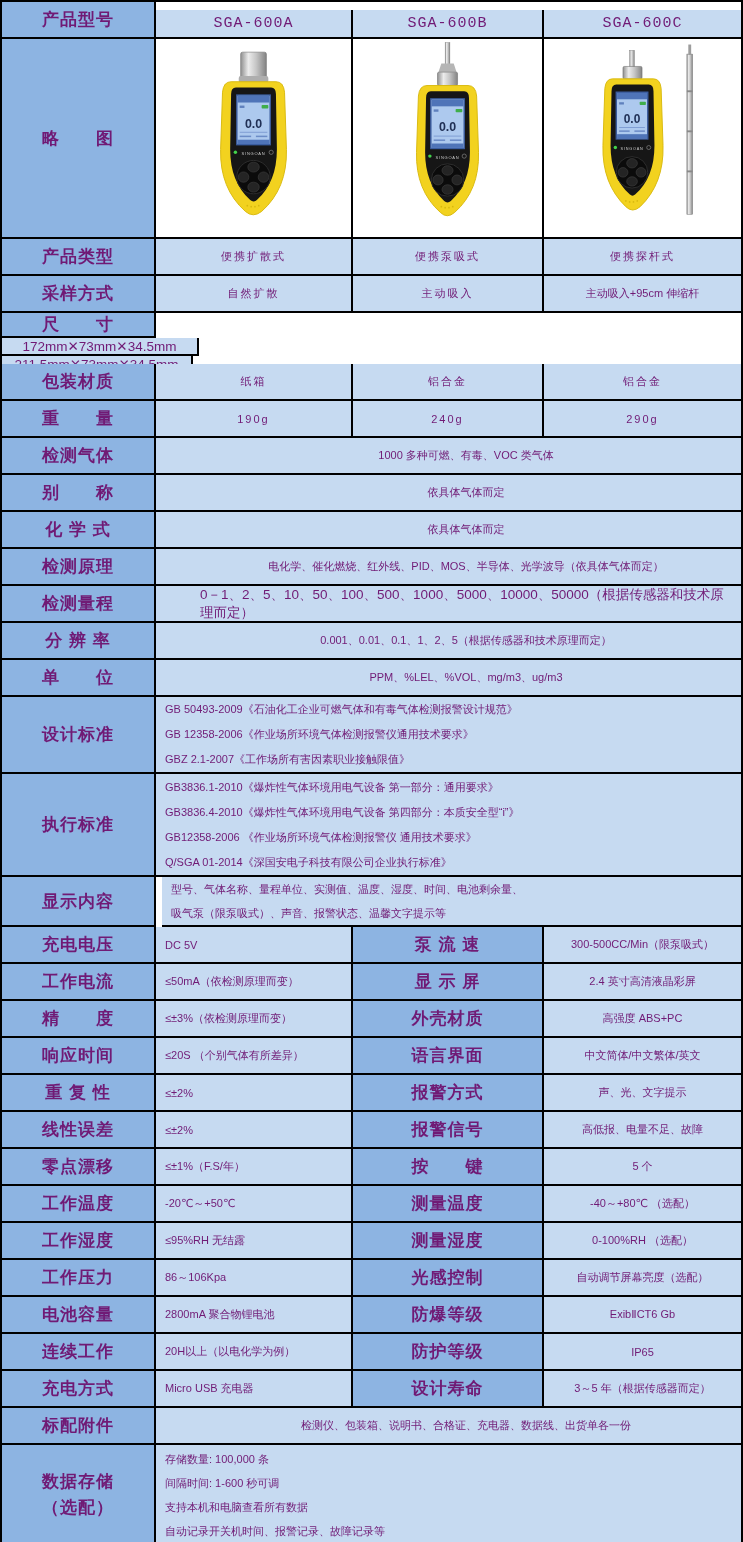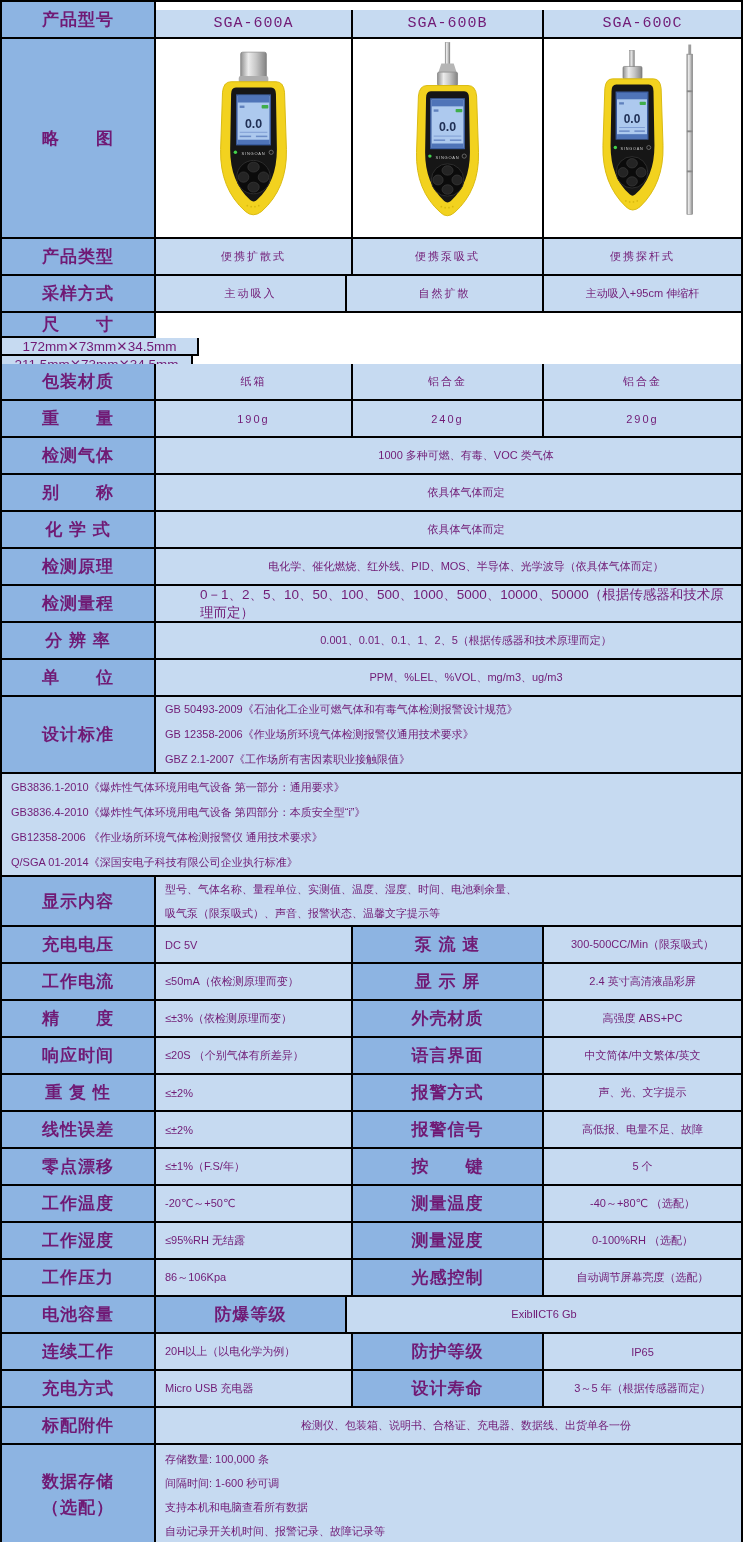--- a/index.html
+++ b/index.html
@@ -27,21 +27,21 @@
   .w0{width:154px;flex:none;}
   .w1{width:197px;flex:none;}
   .w2{width:191px;flex:none;}
   .w3{flex:1;}
   .wide{flex:1;padding-left:44px;}
   .h37{height:37px;}
   .h51{height:51px;flex-direction:column;}
   .h200{height:200px;}
   .h77{height:77px;}
   .h103{height:103px;}
-  .h50{height:50px;}
+  .h50{height:50px;gap:6px;}
   .h99{height:99px;}
   .ml{flex-direction:column;align-items:flex-start;justify-content:center;padding:19px 9px;}
   .ml span{display:block;line-height:25px;}
   .ml2 span{line-height:24px;}
   .dim{flex-direction:column;align-items:flex-start;justify-content:center;padding:0 6px;font-size:13.5px;}
   .dim span{display:block;line-height:23px;}
   .lab-ml{flex-direction:column;justify-content:center;}
   .lab-ml span{display:block;line-height:26px;}
   svg{display:block;}
 </style>
@@ -213,25 +213,25 @@
         <span>便携泵吸式</span>
       </div>
     <div class="c val ctr w3 last">
         <span>便携探杆式</span>
       </div>
   </div>
   <div class="row h37">
     <div class="c lab w0">
         <span>采样方式</span>
       </div>
+    <div class="c val ctr w1">
+        <span>自然扩散</span>
+      </div>
     <div class="c val ctr w2">
         <span>主动吸入</span>
-      </div>
-    <div class="c val ctr w1">
-        <span>自然扩散</span>
       </div>
     <div class="c val w3 last">
         <span>主动吸入+95cm 伸缩杆</span>
       </div>
   </div>
   <div class="row h51">
     <div class="c lab w0">
         <span>尺　　寸</span>
       </div>
     <div class="c val w1" style="font-size:13.5px">
@@ -335,20 +335,23 @@
     <div class="c lab w0">
         <span>设计标准</span>
       </div>
     <div class="c val ml wide last">
       <span>GB 50493-2009《石油化工企业可燃气体和有毒气体检测报警设计规范》</span>
       <span>GB 12358-2006《作业场所环境气体检测报警仪通用技术要求》</span>
       <span>GBZ 2.1-2007《工作场所有害因素职业接触限值》</span>
     </div>
   </div>
   <div class="row h103">
+    <div class="c lab w0">
+        <span>执行标准</span>
+      </div>
     <div class="c val ml wide last">
       <span>GB3836.1-2010《爆炸性气体环境用电气设备  第一部分：通用要求》</span>
       <span>GB3836.4-2010《爆炸性气体环境用电气设备  第四部分：本质安全型“i”》</span>
       <span>GB12358-2006 《作业场所环境气体检测报警仪  通用技术要求》</span>
       <span>Q/SGA 01-2014《深国安电子科技有限公司企业执行标准》</span>
     </div>
   </div>
   <div class="row h50">
     <div class="c lab w0">
         <span>显示内容</span>
@@ -496,20 +499,23 @@
         <span>光感控制</span>
       </div>
     <div class="c val left w3 last">
         <span>自动调节屏幕亮度（选配）</span>
       </div>
   </div>
   <div class="row h37">
     <div class="c lab w0">
         <span>电池容量</span>
       </div>
+    <div class="c val left w1">
+        <span>2800mA 聚合物锂电池</span>
+      </div>
     <div class="c lab w2">
         <span>防爆等级</span>
       </div>
     <div class="c val left w3 last">
         <span>ExibⅡCT6 Gb</span>
       </div>
   </div>
   <div class="row h37">
     <div class="c lab w0">
         <span>连续工作</span>

